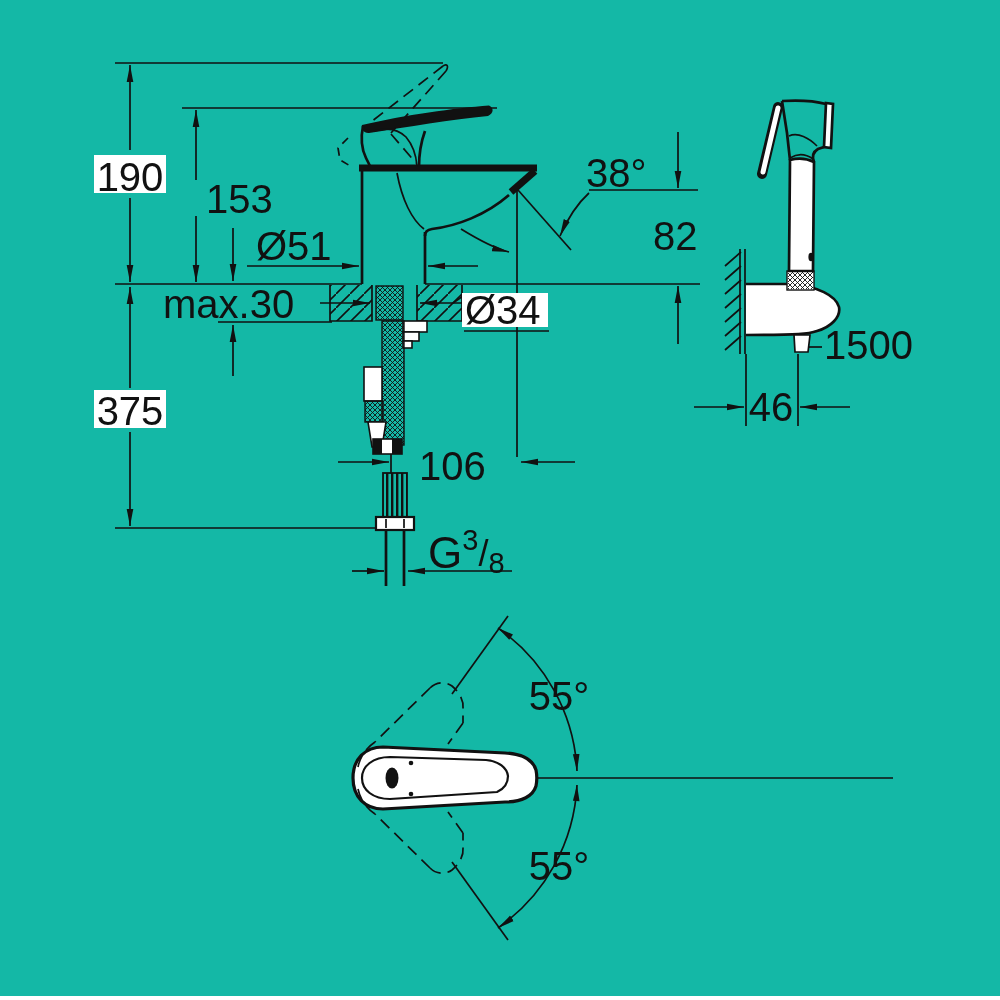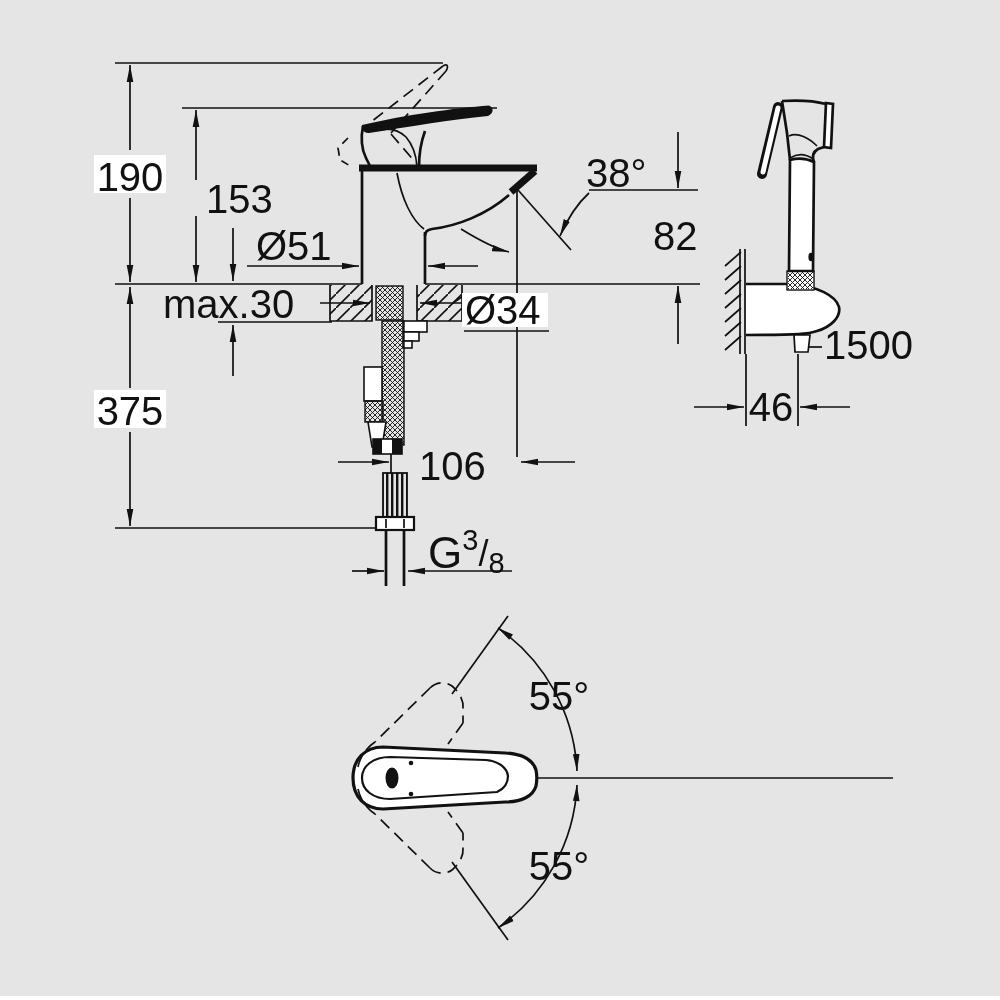--- a/index.html
+++ b/index.html
@@ -1,16 +1,16 @@
 <!DOCTYPE html>
 <html><head>
 <meta charset="utf-8">
 <style>
   html,body{margin:0;padding:0;background:#fff;}
-  .page{width:1000px;height:996px;background:#e5e5e5;position:relative;font-family:"Liberation Sans",sans-serif;}
+  .page{width:1000px;height:996px;background:#14b8a6;position:relative;font-family:"Liberation Sans",sans-serif;}
   svg{display:block;}
   
   .t{stroke:#111;stroke-width:1.7;fill:none;}
   .m{stroke:#111;stroke-width:2.7;fill:none;}
   .k{stroke:#111;stroke-width:7;fill:none;}
   .d{stroke-dasharray:12 7;}
   .dz{stroke-dasharray:8 6;}
   .w{fill:#fff;}
   .blk{fill:#111;stroke:none;}
   text{fill:#111;font-family:"Liberation Sans",sans-serif;}

